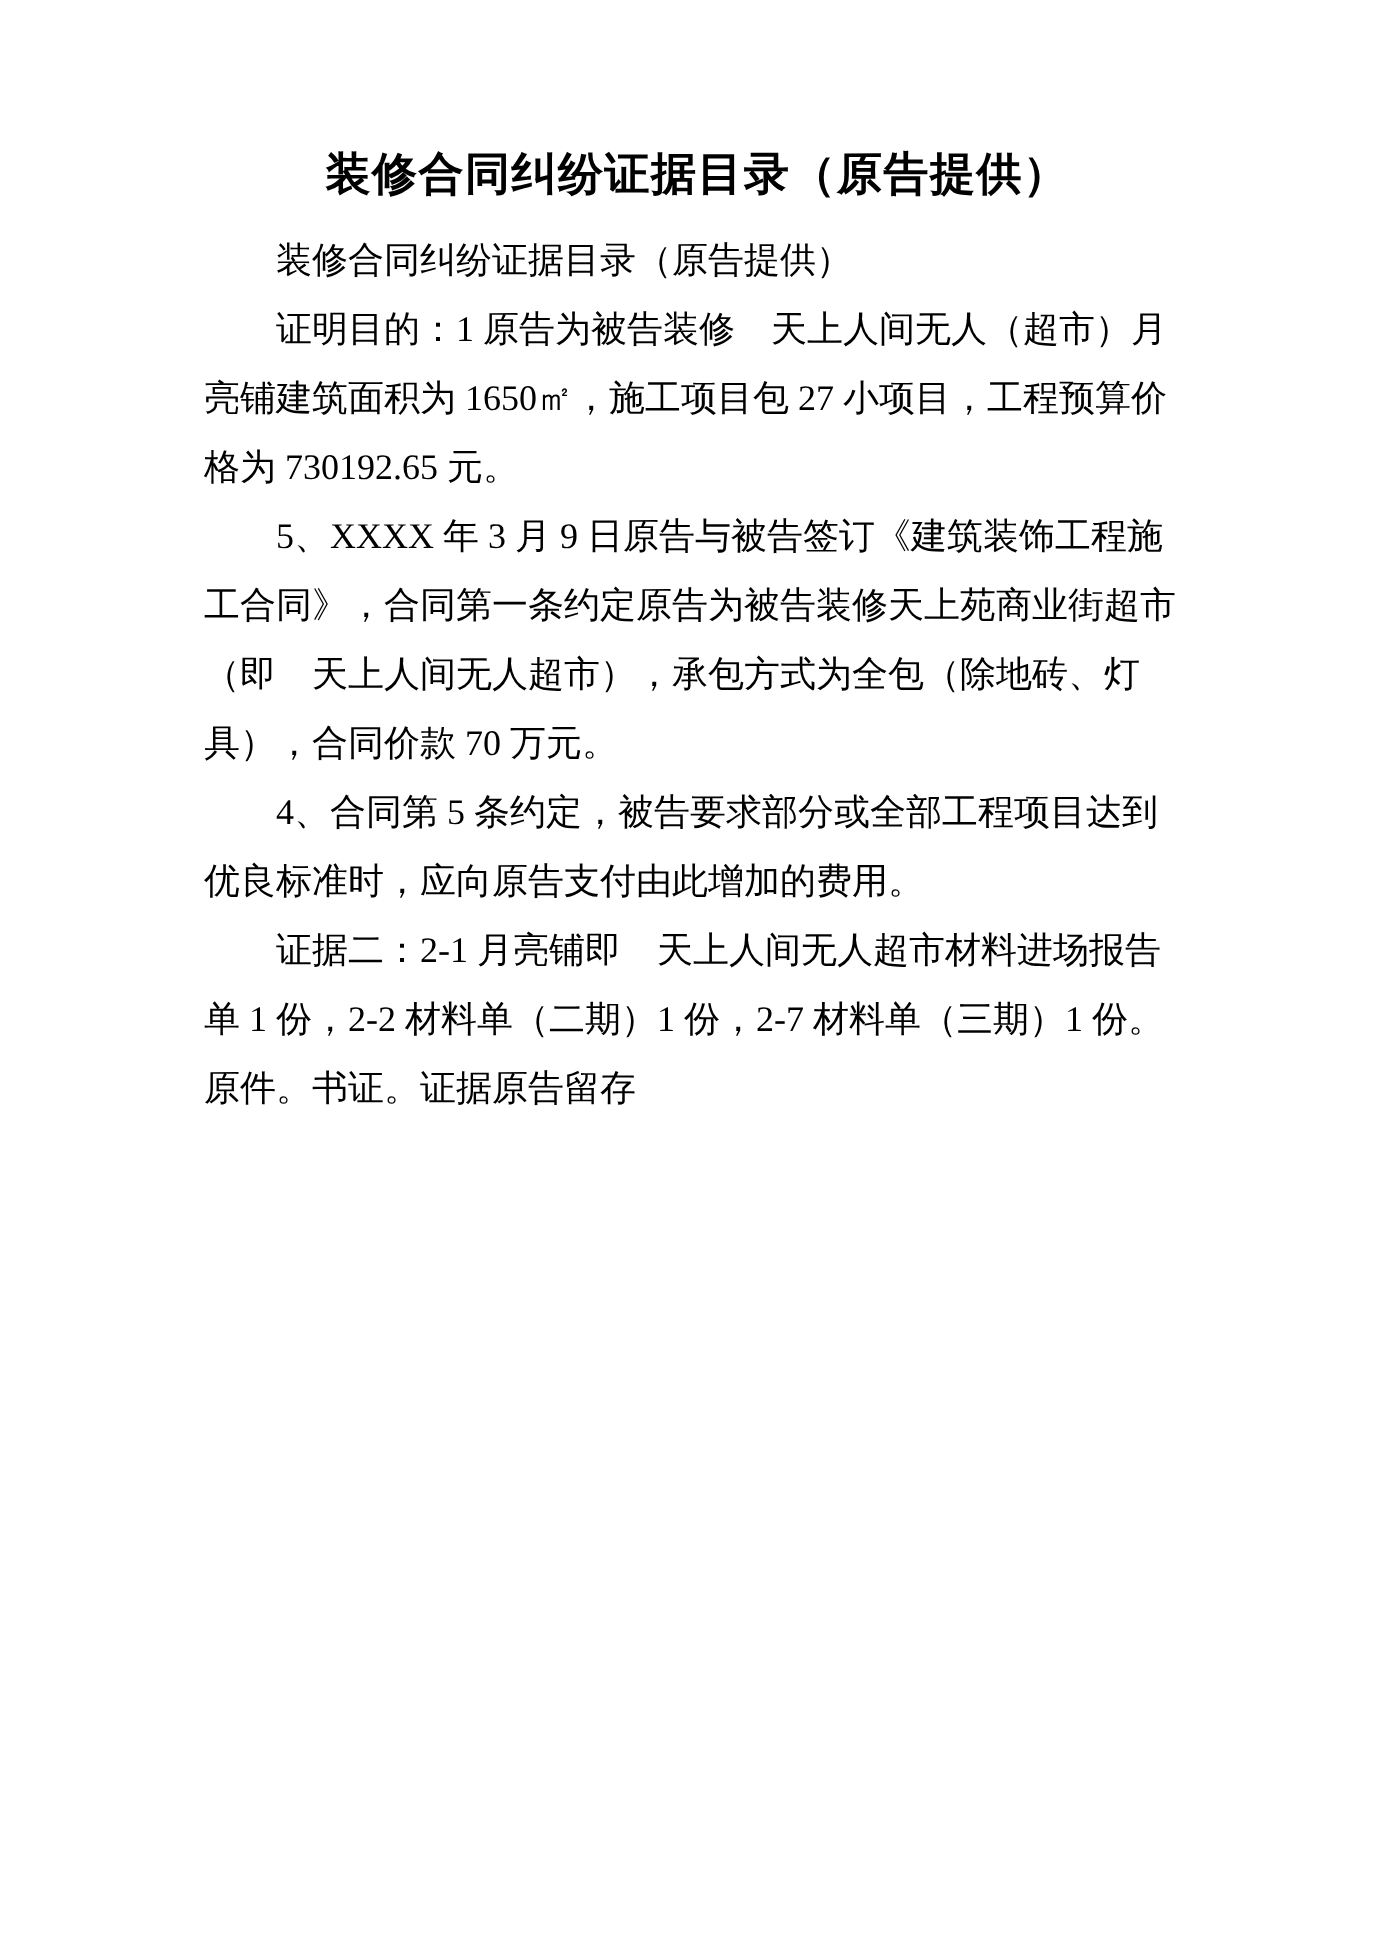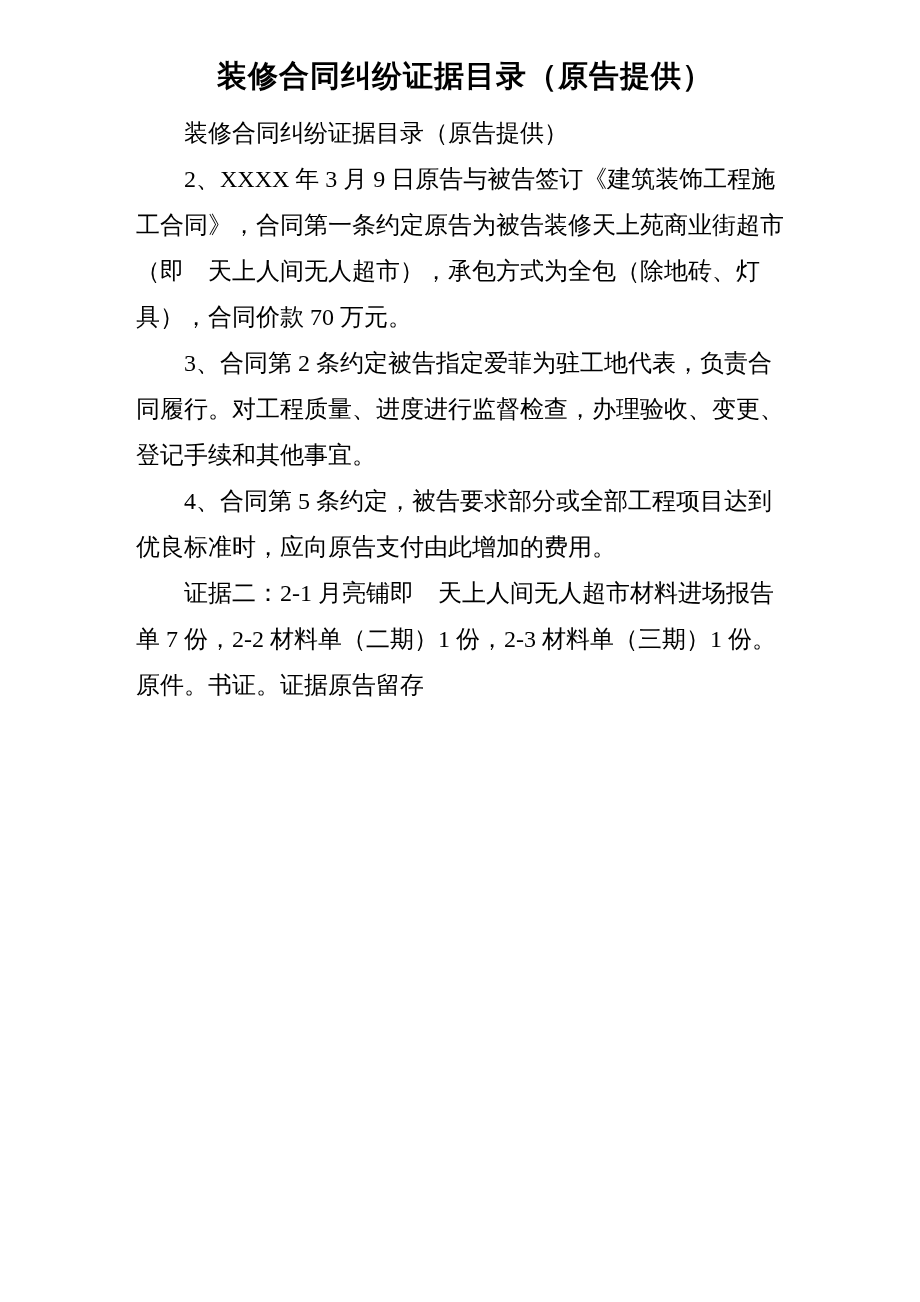--- a/index.html
+++ b/index.html
@@ -11,21 +11,21 @@
     height: 1302px;
     background: #ffffff;
     color: #000000;
     font-family: "Liberation Serif", "DejaVu Serif", serif;
     overflow: hidden;
   }
   .page {
     box-sizing: border-box;
     width: 920px;
     height: 1302px;
-    padding: 56px 126px 0 136px;
+    padding: 97px 126px 0 136px;
     background: #ffffff;
   }
   .doc-title {
     font-size: 30px;
     line-height: 40px;
     font-weight: bold;
     text-align: center;
     margin: 0 0 14px 0;
     letter-spacing: 1px;
   }
@@ -40,22 +40,22 @@
 </style>
 </head>
 <body>
 
 <div class="page">
   <h1 class="doc-title">装修合同纠纷证据目录（原告提供）</h1>
 
   <p class="para">装修合同纠纷证据目录（原告提供）</p>
 
 
+  <p class="para">证明目的：1 原告为被告装修　天上人间无人（超市）月亮铺建筑面积为 1650㎡，施工项目包 27 小项目，工程预算价格为 730192.65 元。</p>
 
-  <p class="para">2、XXXX 年 3 月 9 日原告与被告签订《建筑装饰工程施工合同》，合同第一条约定原告为被告装修天上苑商业街超市（即　天上人间无人超市），承包方式为全包（除地砖、灯具），合同价款 70 万元。</p>
+  <p class="para">5、XXXX 年 3 月 9 日原告与被告签订《建筑装饰工程施工合同》，合同第一条约定原告为被告装修天上苑商业街超市（即　天上人间无人超市），承包方式为全包（除地砖、灯具），合同价款 70 万元。</p>
 
-  <p class="para">3、合同第 2 条约定被告指定爱菲为驻工地代表，负责合同履行。对工程质量、进度进行监督检查，办理验收、变更、登记手续和其他事宜。</p>
 
   <p class="para">4、合同第 5 条约定，被告要求部分或全部工程项目达到优良标准时，应向原告支付由此增加的费用。</p>
 
 
-  <p class="para">证据二：2-1 月亮铺即　天上人间无人超市材料进场报告单 7 份，2-2 材料单（二期）1 份，2-3 材料单（三期）1 份。原件。书证。证据原告留存</p>
+  <p class="para">证据二：2-1 月亮铺即　天上人间无人超市材料进场报告单 1 份，2-2 材料单（二期）1 份，2-7 材料单（三期）1 份。原件。书证。证据原告留存</p>
 </div>
 
 </body></html>

